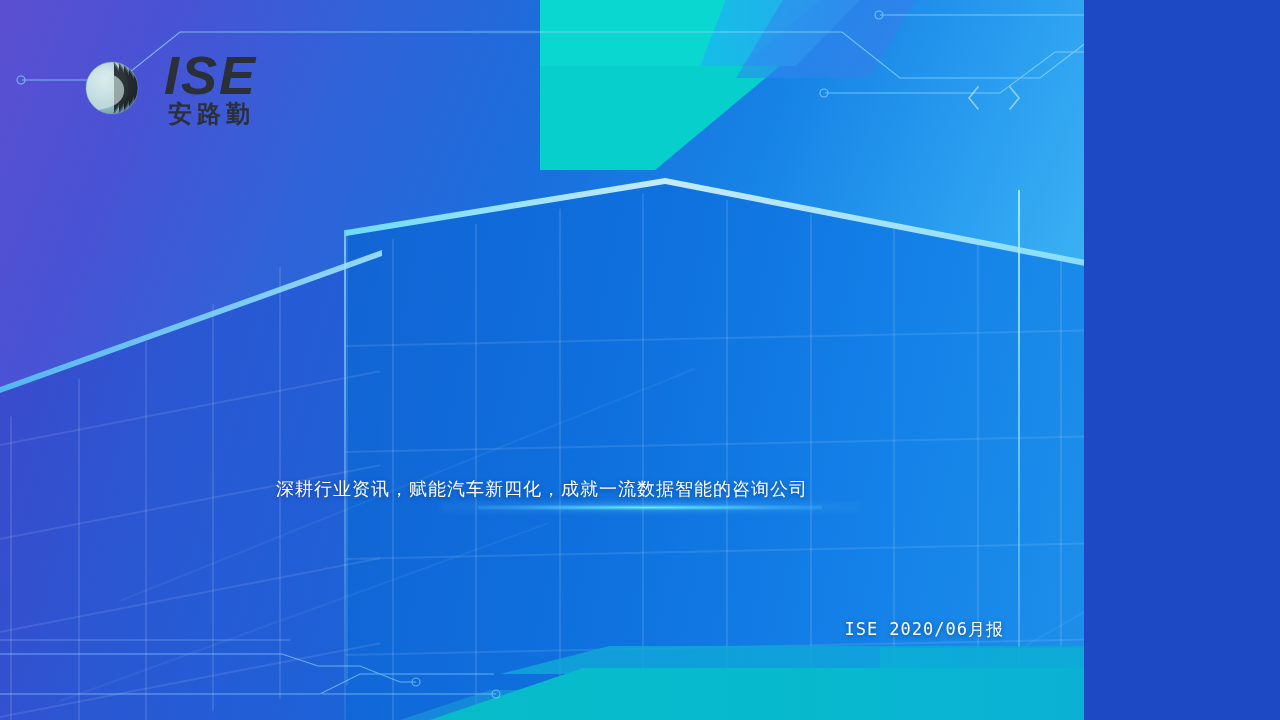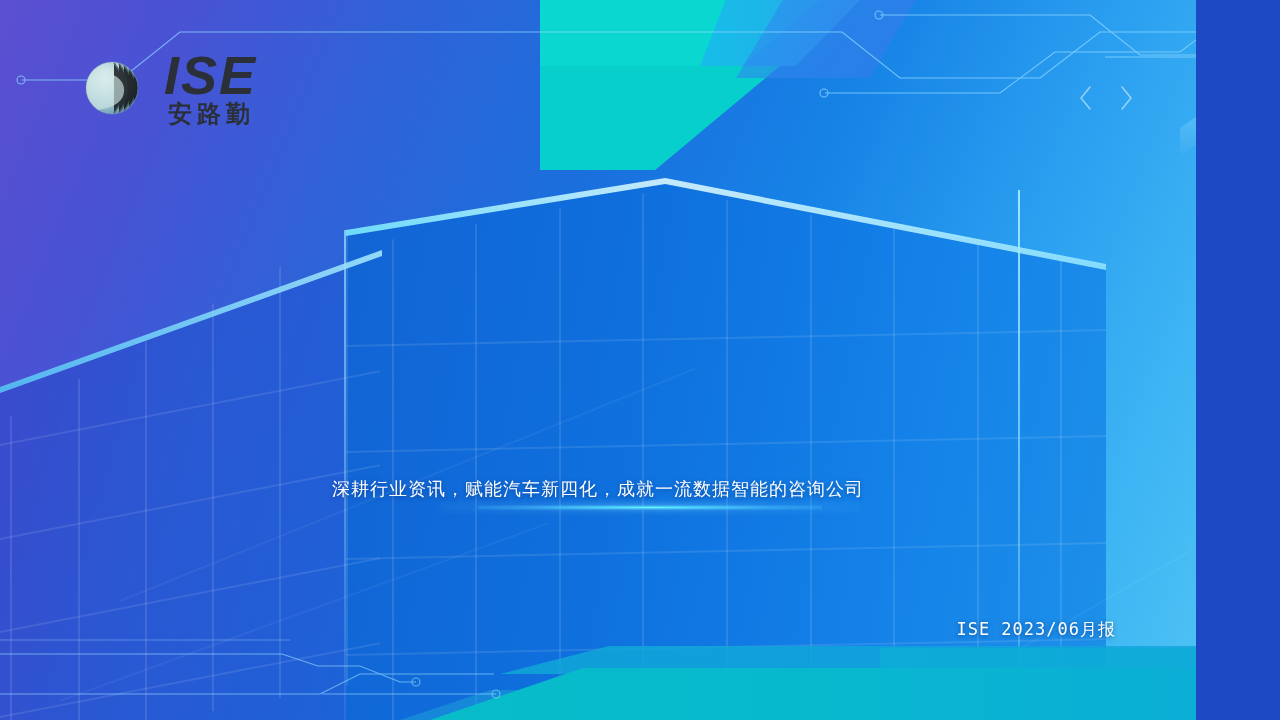--- a/index.html
+++ b/index.html
@@ -5,21 +5,21 @@
 <style>
   * { margin:0; padding:0; box-sizing:border-box; }
   html, body {
     width:1280px; height:720px; overflow:hidden;
     background:#1d49c4;
     font-family:"Liberation Sans", sans-serif;
   }
 
   .slide {
     position:relative;
-    width:1196px; height:720px;
+    width:1084px; height:720px;
     overflow:hidden;
     background:
       linear-gradient(112deg,
         #5b4fd0 0%,
         #4a52d4 12%,
         #2f63d8 28%,
         #1a6fdd 44%,
         #1683e6 60%,
         #2b9ff0 76%,
         #3fb6f4 90%,
@@ -348,15 +348,15 @@
       <path d="M12 3 L3 14 L12 25" fill="none" stroke="#eaf8ff" stroke-width="1.6" stroke-linecap="round" stroke-linejoin="round"></path>
     </svg>
     <svg class="nav-arrow" viewBox="0 0 16 28">
       <path d="M4 3 L13 14 L4 25" fill="none" stroke="#eaf8ff" stroke-width="1.6" stroke-linecap="round" stroke-linejoin="round"></path>
     </svg>
   </div>
 
   <div class="subtitle">深耕行业资讯，赋能汽车新四化，成就一流数据智能的咨询公司</div>
   <div class="divider-halo"></div>
   <div class="divider-glow"></div>
-  <div class="footer">ISE 2023/06月报</div>
+  <div class="footer">ISE 2020/06月报</div>
 
 </div>
 
 </body></html>

